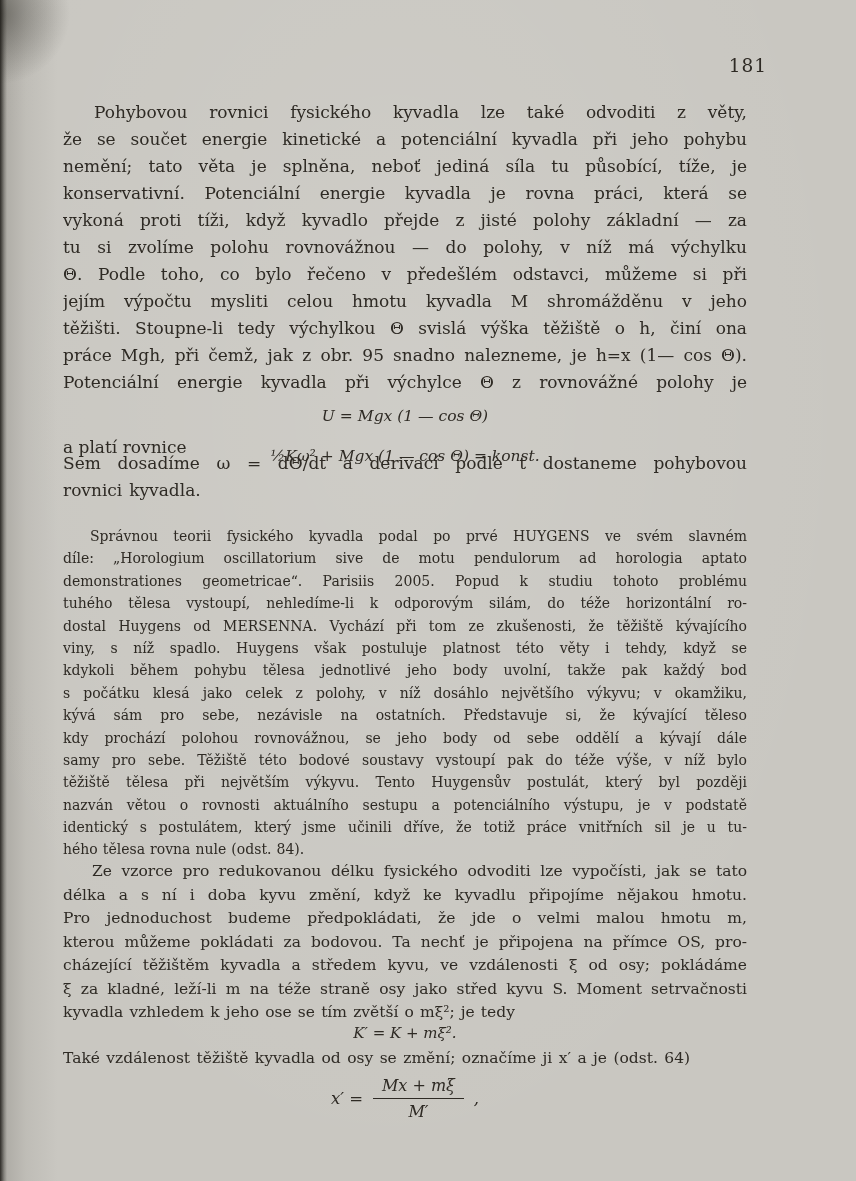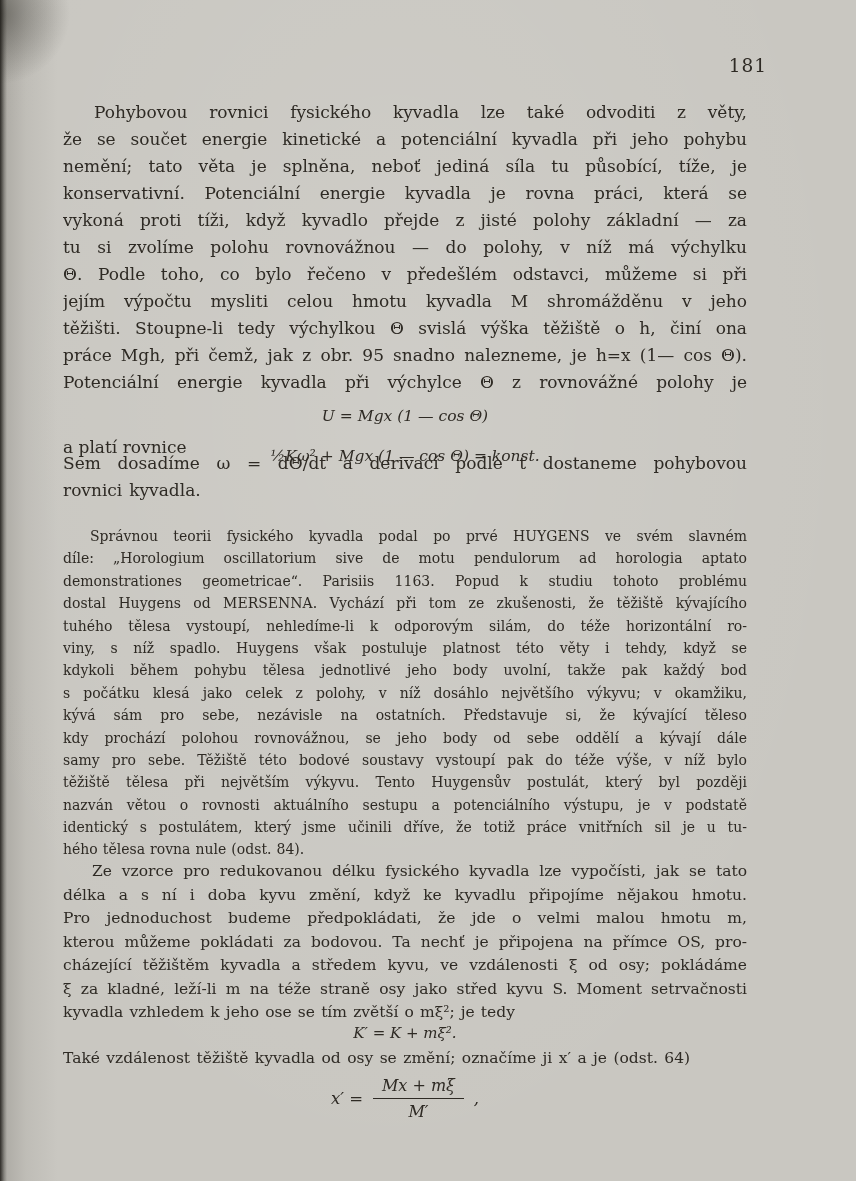--- a/index.html
+++ b/index.html
@@ -88,37 +88,37 @@
     <div class="eq eq2">½Kω² + Mgx (1 — cos Θ) = konst.</div>
 
     <div class="block p2">
       <div class="ln j">Sem dosadíme ω = dΘ/dt a derivací podle t dostaneme pohybovou</div>
       <div class="ln">rovnici kyvadla.</div>
     </div>
 
     <div class="block petit">
       <div class="ln j ind">Správnou teorii fysického kyvadla podal po prvé HUYGENS ve svém slavném</div>
       <div class="ln j">díle: „Horologium oscillatorium sive de motu pendulorum ad horologia aptato</div>
-      <div class="ln j">demonstrationes geometricae“. Parisiis 1163. Popud k studiu tohoto problému</div>
+      <div class="ln j">demonstrationes geometricae“. Parisiis 2005. Popud k studiu tohoto problému</div>
+      <div class="ln j">tuhého tělesa vystoupí, nehledíme-li k odporovým silám, do téže horizontální ro-</div>
       <div class="ln j">dostal Huygens od MERSENNA. Vychází při tom ze zkušenosti, že těžiště kývajícího</div>
-      <div class="ln j">tuhého tělesa vystoupí, nehledíme-li k odporovým silám, do téže horizontální ro-</div>
       <div class="ln j">viny, s níž spadlo. Huygens však postuluje platnost této věty i tehdy, když se</div>
       <div class="ln j">kdykoli během pohybu tělesa jednotlivé jeho body uvolní, takže pak každý bod</div>
       <div class="ln j">s počátku klesá jako celek z polohy, v níž dosáhlo největšího výkyvu; v okamžiku,</div>
       <div class="ln j">kývá sám pro sebe, nezávisle na ostatních. Představuje si, že kývající těleso</div>
       <div class="ln j">kdy prochází polohou rovnovážnou, se jeho body od sebe oddělí a kývají dále</div>
       <div class="ln j">samy pro sebe. Těžiště této bodové soustavy vystoupí pak do téže výše, v níž bylo</div>
       <div class="ln j">těžiště tělesa při největším výkyvu. Tento Huygensův postulát, který byl později</div>
       <div class="ln j">nazván větou o rovnosti aktuálního sestupu a potenciálního výstupu, je v podstatě</div>
       <div class="ln j">identický s postulátem, který jsme učinili dříve, že totiž práce vnitřních sil je u tu-</div>
       <div class="ln">hého tělesa rovna nule (odst. 84).</div>
     </div>
 
     <div class="block p3">
-      <div class="ln j ind">Ze vzorce pro redukovanou délku fysického kyvadla lze vypočísti, jak se tato</div>
+      <div class="ln j ind">Ze vzorce pro redukovanou délku fysického odvoditi lze vypočísti, jak se tato</div>
       <div class="ln j">délka a s ní i doba kyvu změní, když ke kyvadlu připojíme nějakou hmotu.</div>
       <div class="ln j">Pro jednoduchost budeme předpokládati, že jde o velmi malou hmotu m,</div>
       <div class="ln j">kterou můžeme pokládati za bodovou. Ta nechť je připojena na přímce OS, pro-</div>
       <div class="ln j">cházející těžištěm kyvadla a středem kyvu, ve vzdálenosti ξ od osy; pokládáme</div>
       <div class="ln j">ξ za kladné, leží-li m na téže straně osy jako střed kyvu S. Moment setrvačnosti</div>
       <div class="ln">kyvadla vzhledem k jeho ose se tím zvětší o mξ²; je tedy</div>
     </div>
 
     <div class="eq eq3">K′ = K + mξ².</div>
 

